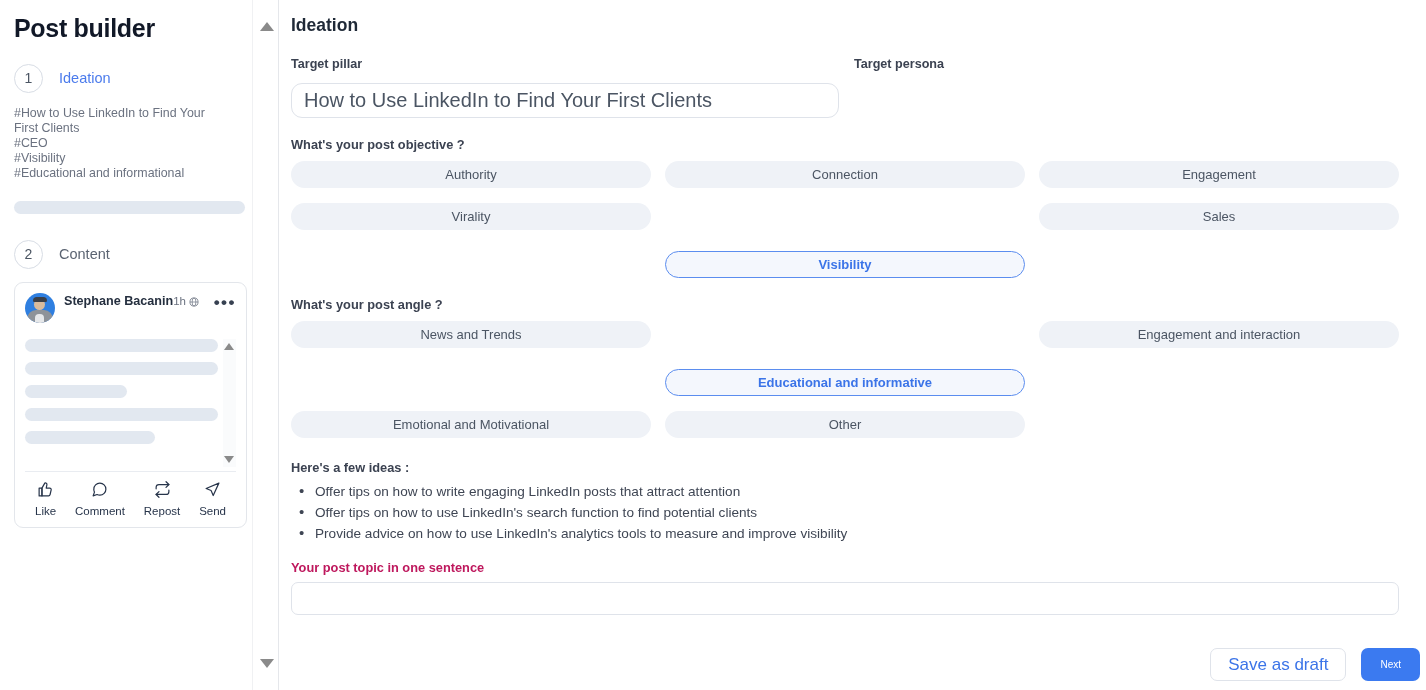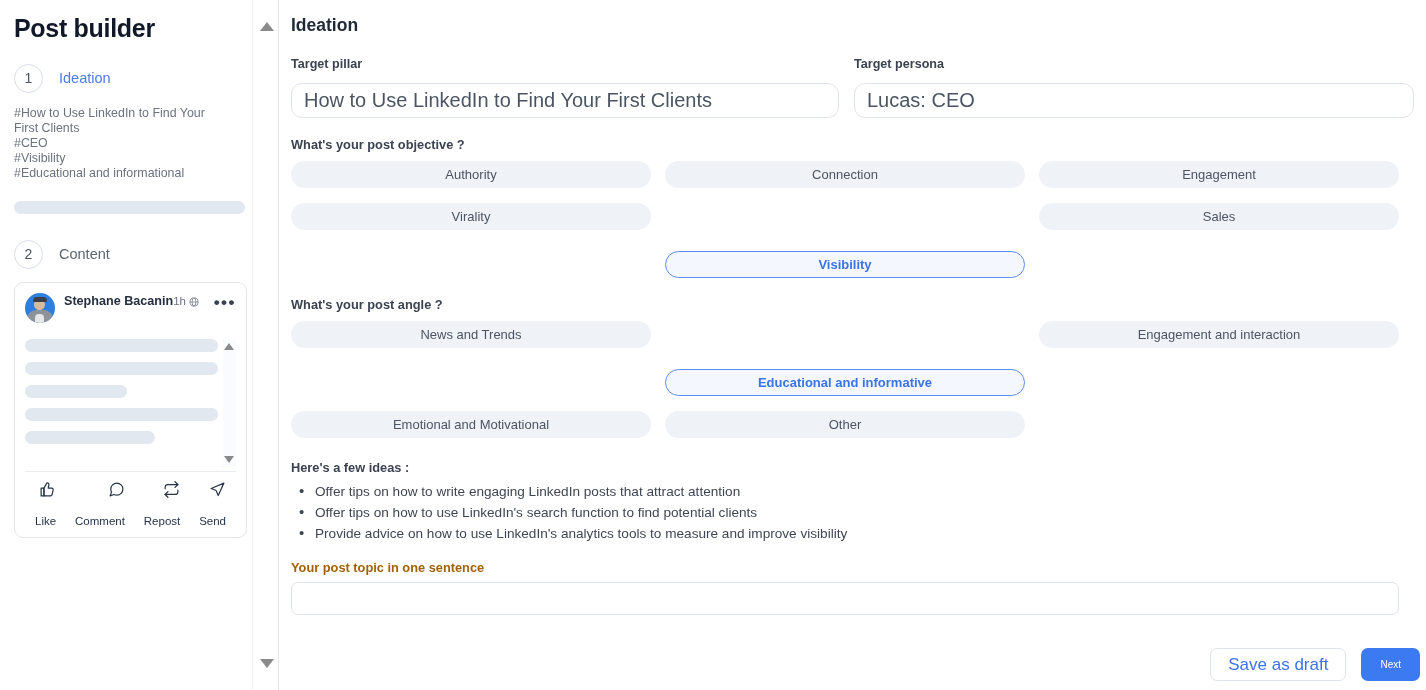--- a/index.html
+++ b/index.html
@@ -149,21 +149,21 @@
 
   .post-divider {
     border-top: 1px solid #e9ecf1;
     margin: 4px 0 0 0;
   }
   .post-actions {
     display: flex; justify-content: space-between;
     padding: 9px 10px 2px 10px;
   }
   .action {
-    display: flex; flex-direction: column; align-items: flex-end; gap: 13px;
+    display: flex; flex-direction: column; align-items: center; gap: 3px;
     color: #27344a;
   }
   .action .lbl { font-size: 11.5px; color: #27344a; }
 
   
   .inner-scroll {
     position: absolute;
     right: 0; top: 0;
     width: 13px; height: 128px;
     background: #fafbfc;
@@ -274,21 +274,21 @@
     font-size: 13.6px; color: #3f4654; line-height: 21px;
     position: relative; padding-left: 18px;
   }
   .ideas-list li:before {
     content: "\2022";
     position: absolute; left: 2px; top: -1px;
     color: #3f4654; font-size: 15px;
   }
 
   .topic-label {
-    font-size: 12.8px; font-weight: bold; color: #a16207;
+    font-size: 12.8px; font-weight: bold; color: #be185d;
     margin: 16px 4px 7px 0;
   }
   .topic-input {
     width: 1108px;
     height: 33px;
     border: 1px solid #dfe3ea;
     border-radius: 7px;
     background: #fff;
     font-family: "Liberation Sans", sans-serif;
     font-size: 14px;
@@ -449,21 +449,20 @@
 
     <h1 class="panel-title">Ideation</h1>
 
     <div class="field-row">
       <div class="field pillar">
         <label class="field-label">Target pillar</label>
         <input class="text-input" type="text" value="How to Use LinkedIn to Find Your First Clients" style="">
       </div>
       <div class="field persona">
         <label class="field-label">Target persona</label>
-        <input class="text-input" type="text" value="Lucas: CEO" style="">
       </div>
     </div>
 
     <div class="section-label">What's your post objective ?</div>
     <div class="choice-grid">
       <button class="choice">Authority</button>
       <button class="choice">Connection</button>
       <button class="choice">Engagement</button>
       <button class="choice">Virality</button>
       <button class="choice selected">Visibility</button>

